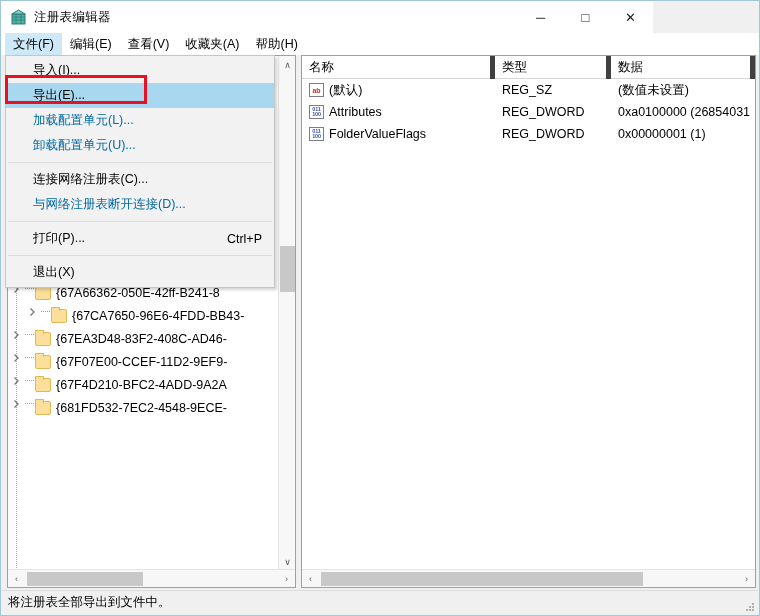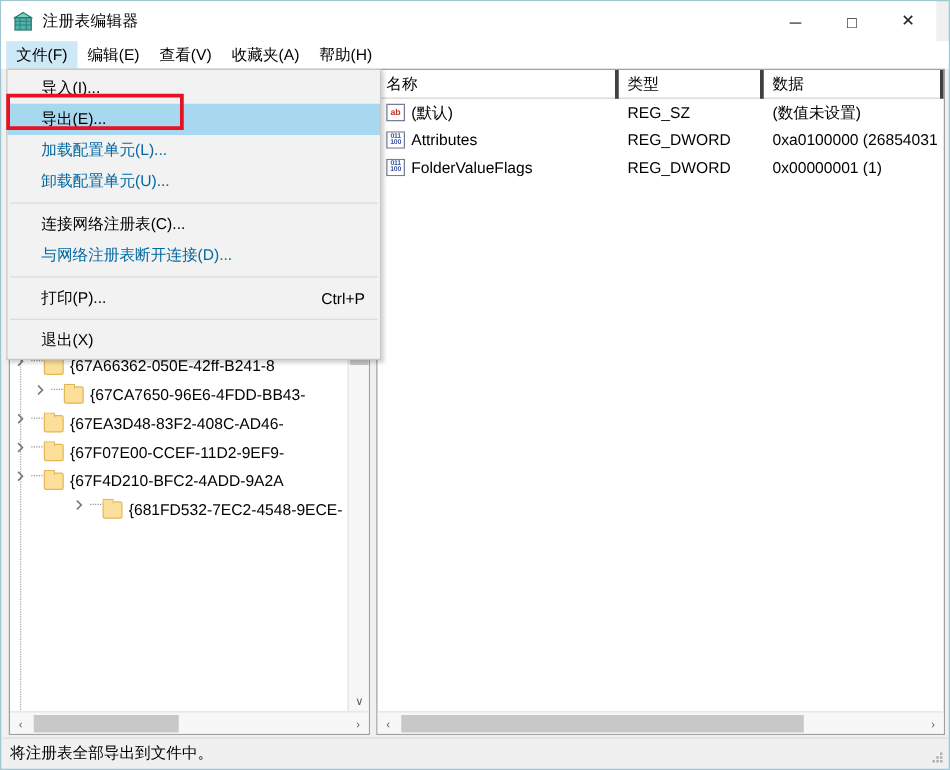--- a/index.html
+++ b/index.html
@@ -12,21 +12,21 @@
   #app {
     position: relative;
     width: 760px; height: 616px;
     background: #f0f0f0;
     border: 1px solid #9fc7d4;
   }
 
   
   .titlebar {
     position: absolute; left: 0; top: 0;
-    width: 748px; height: 32px;
+    width: 652px; height: 32px;
     background: #ffffff;
     display: flex; align-items: center;
   }
   .title-icon {
     width: 17px; height: 17px;
     margin-left: 9px; margin-right: 7px;
     position: relative; flex: 0 0 auto;
   }
   .title-text {
     font-size: 12.5px; color: #000000;
@@ -134,21 +134,21 @@
     width: 453px; height: 23px;
     background: #ffffff;
     border-bottom: 1px solid #d4d4d4;
     display: flex;
   }
   .lv-col {
     height: 23px;
     display: flex; align-items: center;
     font-size: 12.5px; color: #000;
     padding-left: 7px;
-    border-right: 3px solid #404040;
+    border-right: 5px solid #404040;
   }
   .lv-body { position: absolute; left:0; top: 23px; width: 453px; }
   .lv-row {
     height: 22px; display: flex; align-items: center;
     font-size: 12.5px; color: #000;
   }
   .lv-cell { padding-left: 7px; overflow: hidden; white-space: nowrap; }
   .ico-sz, .ico-dw {
     width: 15px; height: 14px; flex: 0 0 auto;
     margin-left: 7px; margin-right: 5px;
@@ -191,21 +191,21 @@
     font-size: 12.5px; color: #000; padding-left: 6px;
   }
   .status-grip {
     position: absolute; right: 3px; bottom: 3px;
     width: 12px; height: 12px;
   }
 
   
   .dropdown {
     position: absolute; left: 4px; top: 54px;
-    width: 300px;
+    width: 270px;
     background: #f2f2f2;
     border: 1px solid #c6c6c6;
     box-shadow: 2px 2px 3px rgba(0,0,0,.18);
     padding: 2px 0 2px 0;
     z-index: 40;
   }
   .dd-item {
     height: 25px;
     display: flex; align-items: center;
     font-size: 12.5px; color: #000;
@@ -441,21 +441,21 @@
               <svg width="10" height="10" viewBox="0 0 10 10">
                 <path d="M3.5 1.5 L7 5 L3.5 8.5" fill="none" stroke="#777" stroke-width="1.3"></path>
               </svg>
             </div>
             <div class="tw-dots">
               <i></i>
             </div>
             <div class="folder"></div>
             <span class="tw-label">{67F4D210-BFC2-4ADD-9A2A</span>
           </div>
-          <div class="tree-row" style="margin-top: 0px; margin-left: 47px;">
+          <div class="tree-row" style="margin-top: 0px;">
             <div style="width: 0px; flex: 0 0 auto;"></div>
             <div class="tw-expander">
               <svg width="10" height="10" viewBox="0 0 10 10">
                 <path d="M3.5 1.5 L7 5 L3.5 8.5" fill="none" stroke="#777" stroke-width="1.3"></path>
               </svg>
             </div>
             <div class="tw-dots">
               <i></i>
             </div>
             <div class="folder"></div>

